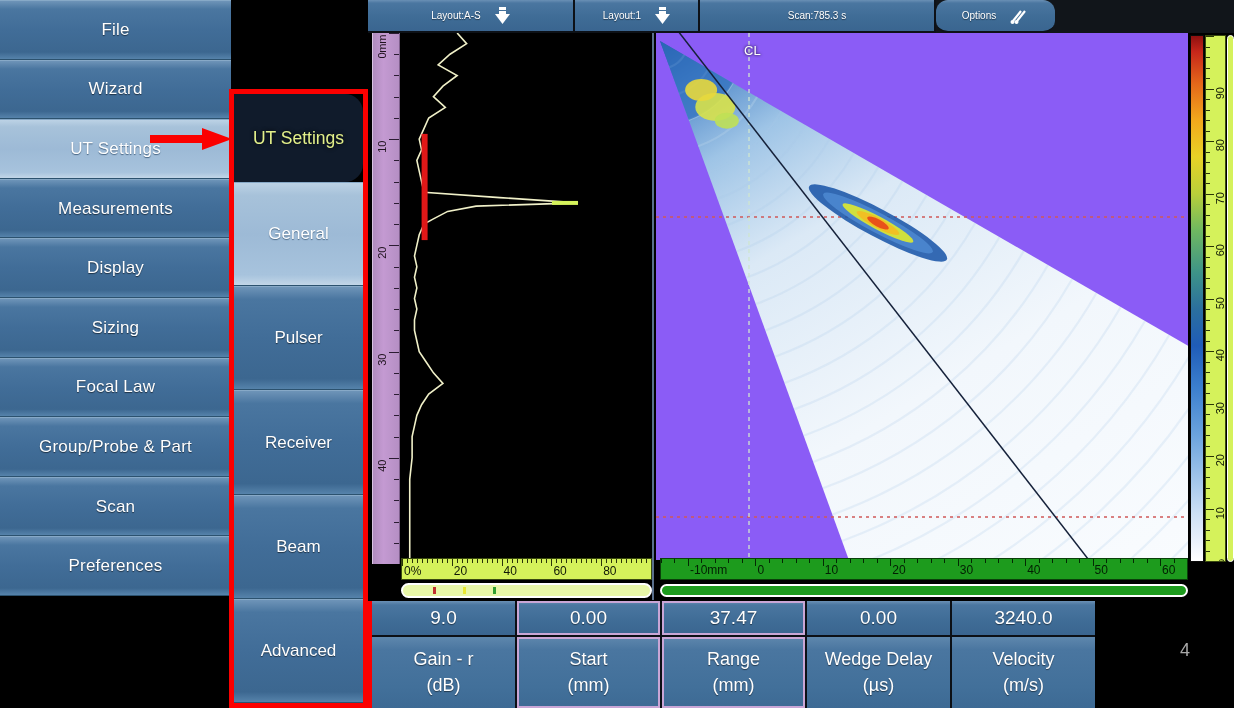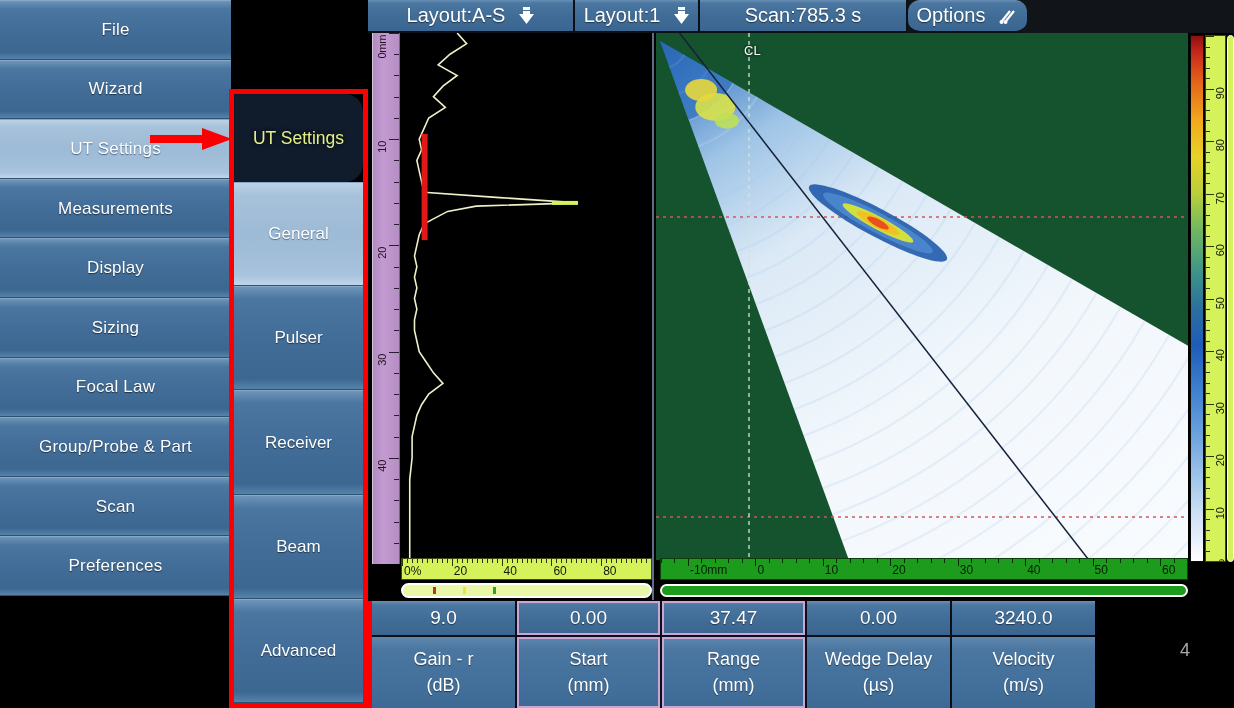--- a/index.html
+++ b/index.html
@@ -78,21 +78,21 @@
     text-shadow: 0 1px 1px rgba(40,70,100,.7);
   }
 
   
   #toolbar {
     position: absolute; left: 368px; top: 0; width: 866px; height: 33px;
     display: flex; background: #11151a;
   }
   .tb-btn {
     display: flex; align-items: center; justify-content: center; gap: 14px;
-    color: #ffffff; font-size: 20px;
+    color: #ffffff; font-size: 10px;
     background: linear-gradient(to bottom, #6a90b5 0%, #4a76a0 10%, #3f6c96 55%, #3a6590 100%);
     border-right: 2px solid #0d1117;
     border-bottom: 2px solid #0d1117;
     text-shadow: 0 1px 1px rgba(0,0,0,.5);
     white-space: nowrap;
   }
   .tb-btn:last-child { border-right: none; border-radius: 12px; }
   .tb-icon { display: inline-flex; align-items: center; }
 
   
@@ -131,21 +131,21 @@
   .htick { position: absolute; top: 0; width: 1px; background: #2a3508; }
   .htick.major { height: 7px; } .htick.minor { height: 4px; }
   .hlabel { position: absolute; top: 5px; color: #101806; font-size: 12px; }
   #ascan-scroll {
     position: absolute; left: 33px; bottom: 2px; width: 251px; height: 15px;
     background: #e8f7a8; border: 2px solid #ffffff; border-radius: 8px;
   }
 
   
   #sscan-pane { position: absolute; left: 288px; top: 0; width: 578px; height: 567px; background: #000; }
-  #sscan-plot { position: absolute; left: 0; top: 0; width: 532px; height: 527px; overflow: hidden; background:#14532d; }
+  #sscan-plot { position: absolute; left: 0; top: 0; width: 532px; height: 527px; overflow: hidden; background:#8b5cf6; }
   #sscan-hruler {
     position: absolute; left: 4px; bottom: 20px; width: 528px; height: 22px;
     background: #1d9b1d; border: 1px solid #0a400a; overflow: hidden;
   }
   .gtick { position: absolute; top: 0; width: 1px; background: #042904; }
   .gtick.major { height: 7px; } .gtick.minor { height: 4px; }
   .glabel { position: absolute; top: 4px; color: #031f03; font-size: 12px; }
   #sscan-scroll {
     position: absolute; left: 4px; bottom: 3px; width: 528px; height: 13px;
     background: #1d9b1d; border: 2px solid #ffffff; border-radius: 7px;
@@ -294,21 +294,21 @@
       <div class="tb-btn" style="width: 125px;">
         <span>Layout:1</span>
         <span class="tb-icon">
           <svg width="15" height="17" viewBox="0 0 15 17">
             <rect x="4" y="0" width="7" height="3" fill="#fff"></rect>
             <rect x="4" y="4" width="7" height="3" fill="#fff"></rect>
             <polygon points="0,7 15,7 7.5,17" fill="#fff"></polygon>
           </svg>
         </span>
       </div>
-      <div class="tb-btn" style="width: 208px;">
+      <div class="tb-btn" style="width: 236px;">
         <span>Scan:785.3 s</span>
       </div>
       <div class="tb-btn" style="width: 119px;">
         <span>Options</span>
         <span class="tb-icon">
           <svg width="19" height="17" viewBox="0 0 19 17">
             <g stroke="#fff" stroke-width="2.2" fill="none">
               <path d="M3 14 L11 4"></path>
               <path d="M7 14 L15 4"></path>
             </g>

